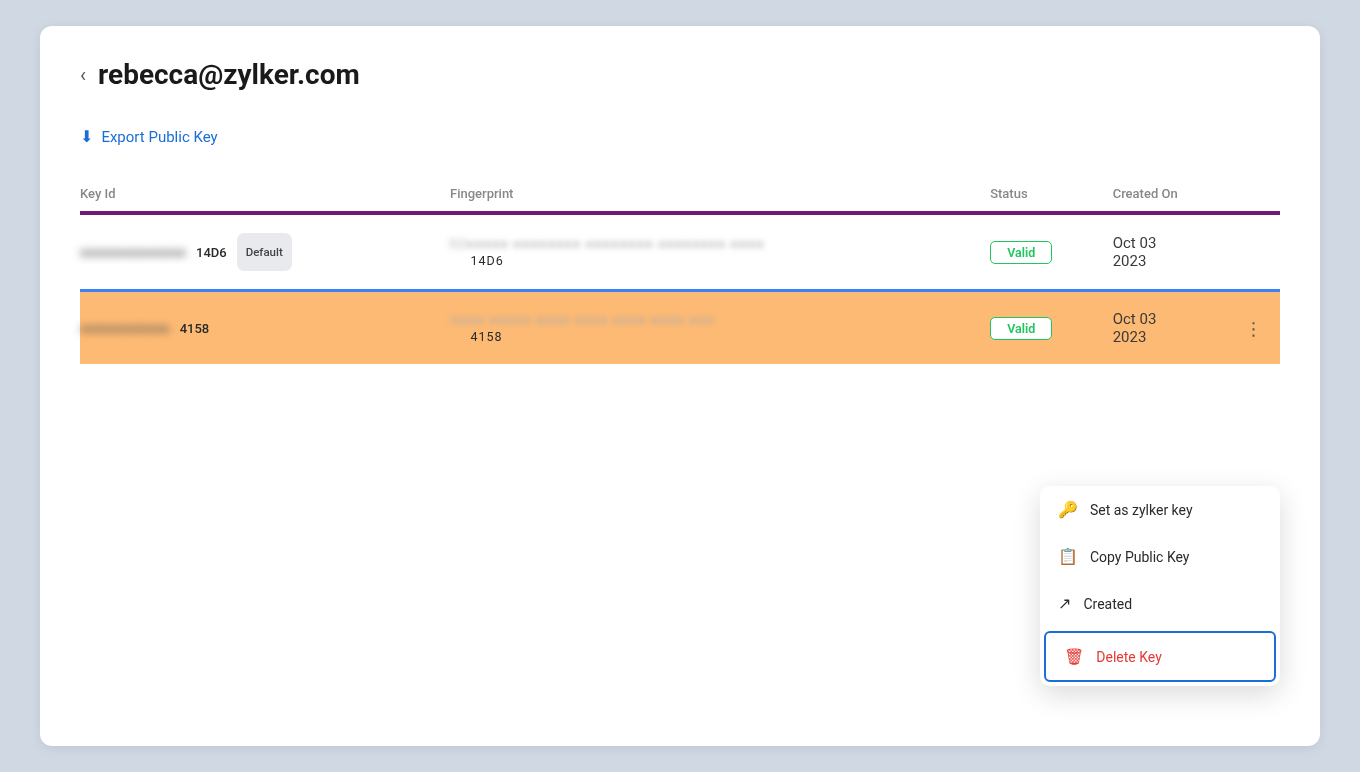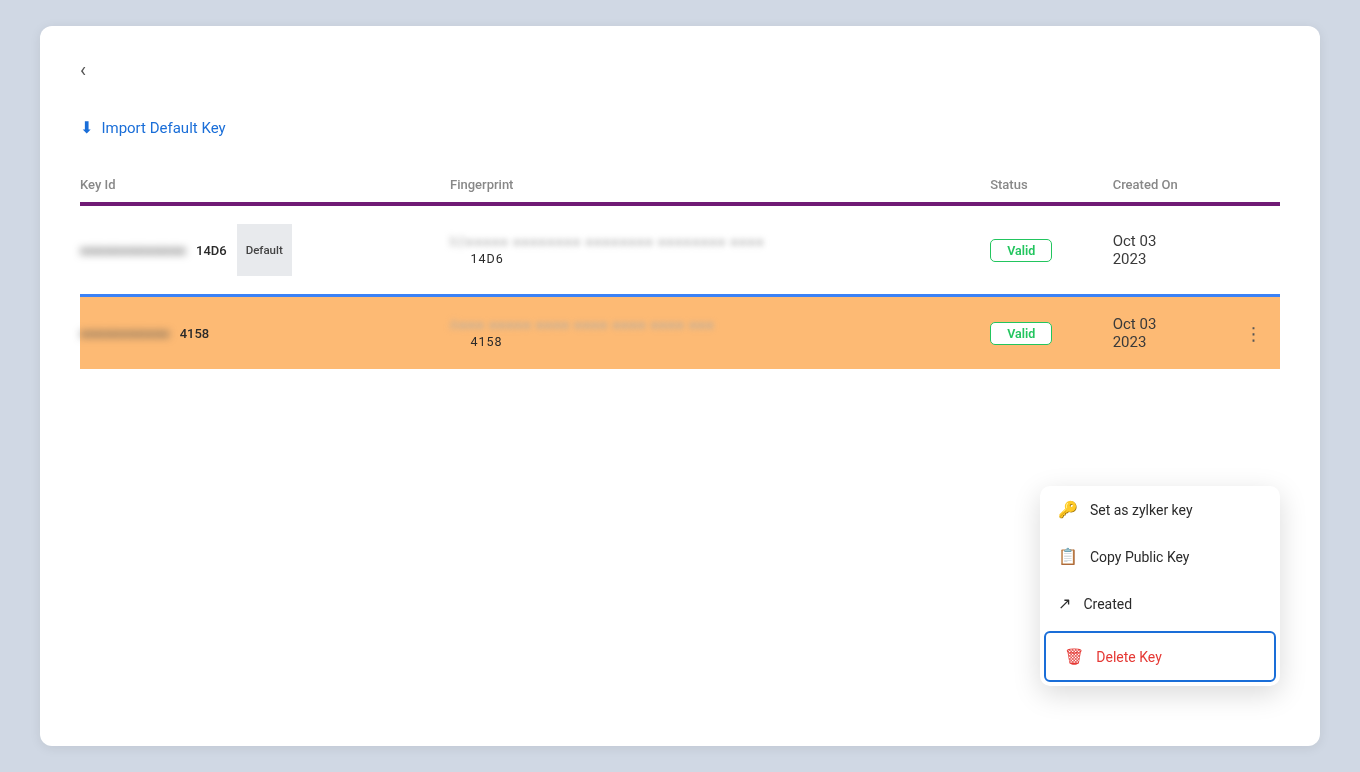--- a/index.html
+++ b/index.html
@@ -86,22 +86,22 @@
     .key-end {
       font-size: 13px;
       color: #2a2a2a;
       font-weight: 500;
     }
     .default-badge {
       background: #e8eaed;
       color: #444;
       font-size: 11.5px;
       font-weight: 500;
-      padding: 19px 9px;
-      border-radius: 0;
+      padding: 12px 9px;
+      border-radius: 7px;
       white-space: nowrap;
     }
     .fingerprint-cell {
       max-width: 420px;
     }
     .fp-line1 {
       display: block;
       color: #aaa;
       font-size: 12.5px;
       letter-spacing: 1px;
@@ -190,26 +190,27 @@
       color: #555;
     }
   </style>
 </head>
 <body>
 
 <div class="card">
   
   <div class="header">
     <span class="back-arrow">‹</span>
+    <span class="header-title">rebecca@zylker.com</span>
   </div>
 
   
   <a class="import-key-btn">
     <span class="import-icon">⬇</span>
-    <span>Import Default Key</span>
+    <span>Export Public Key</span>
   </a>
 
   
   <table class="table">
     <thead>
       <tr>
         <th>Key Id</th>
         <th>Fingerprint</th>
         <th>Status</th>
         <th>Created On</th>

